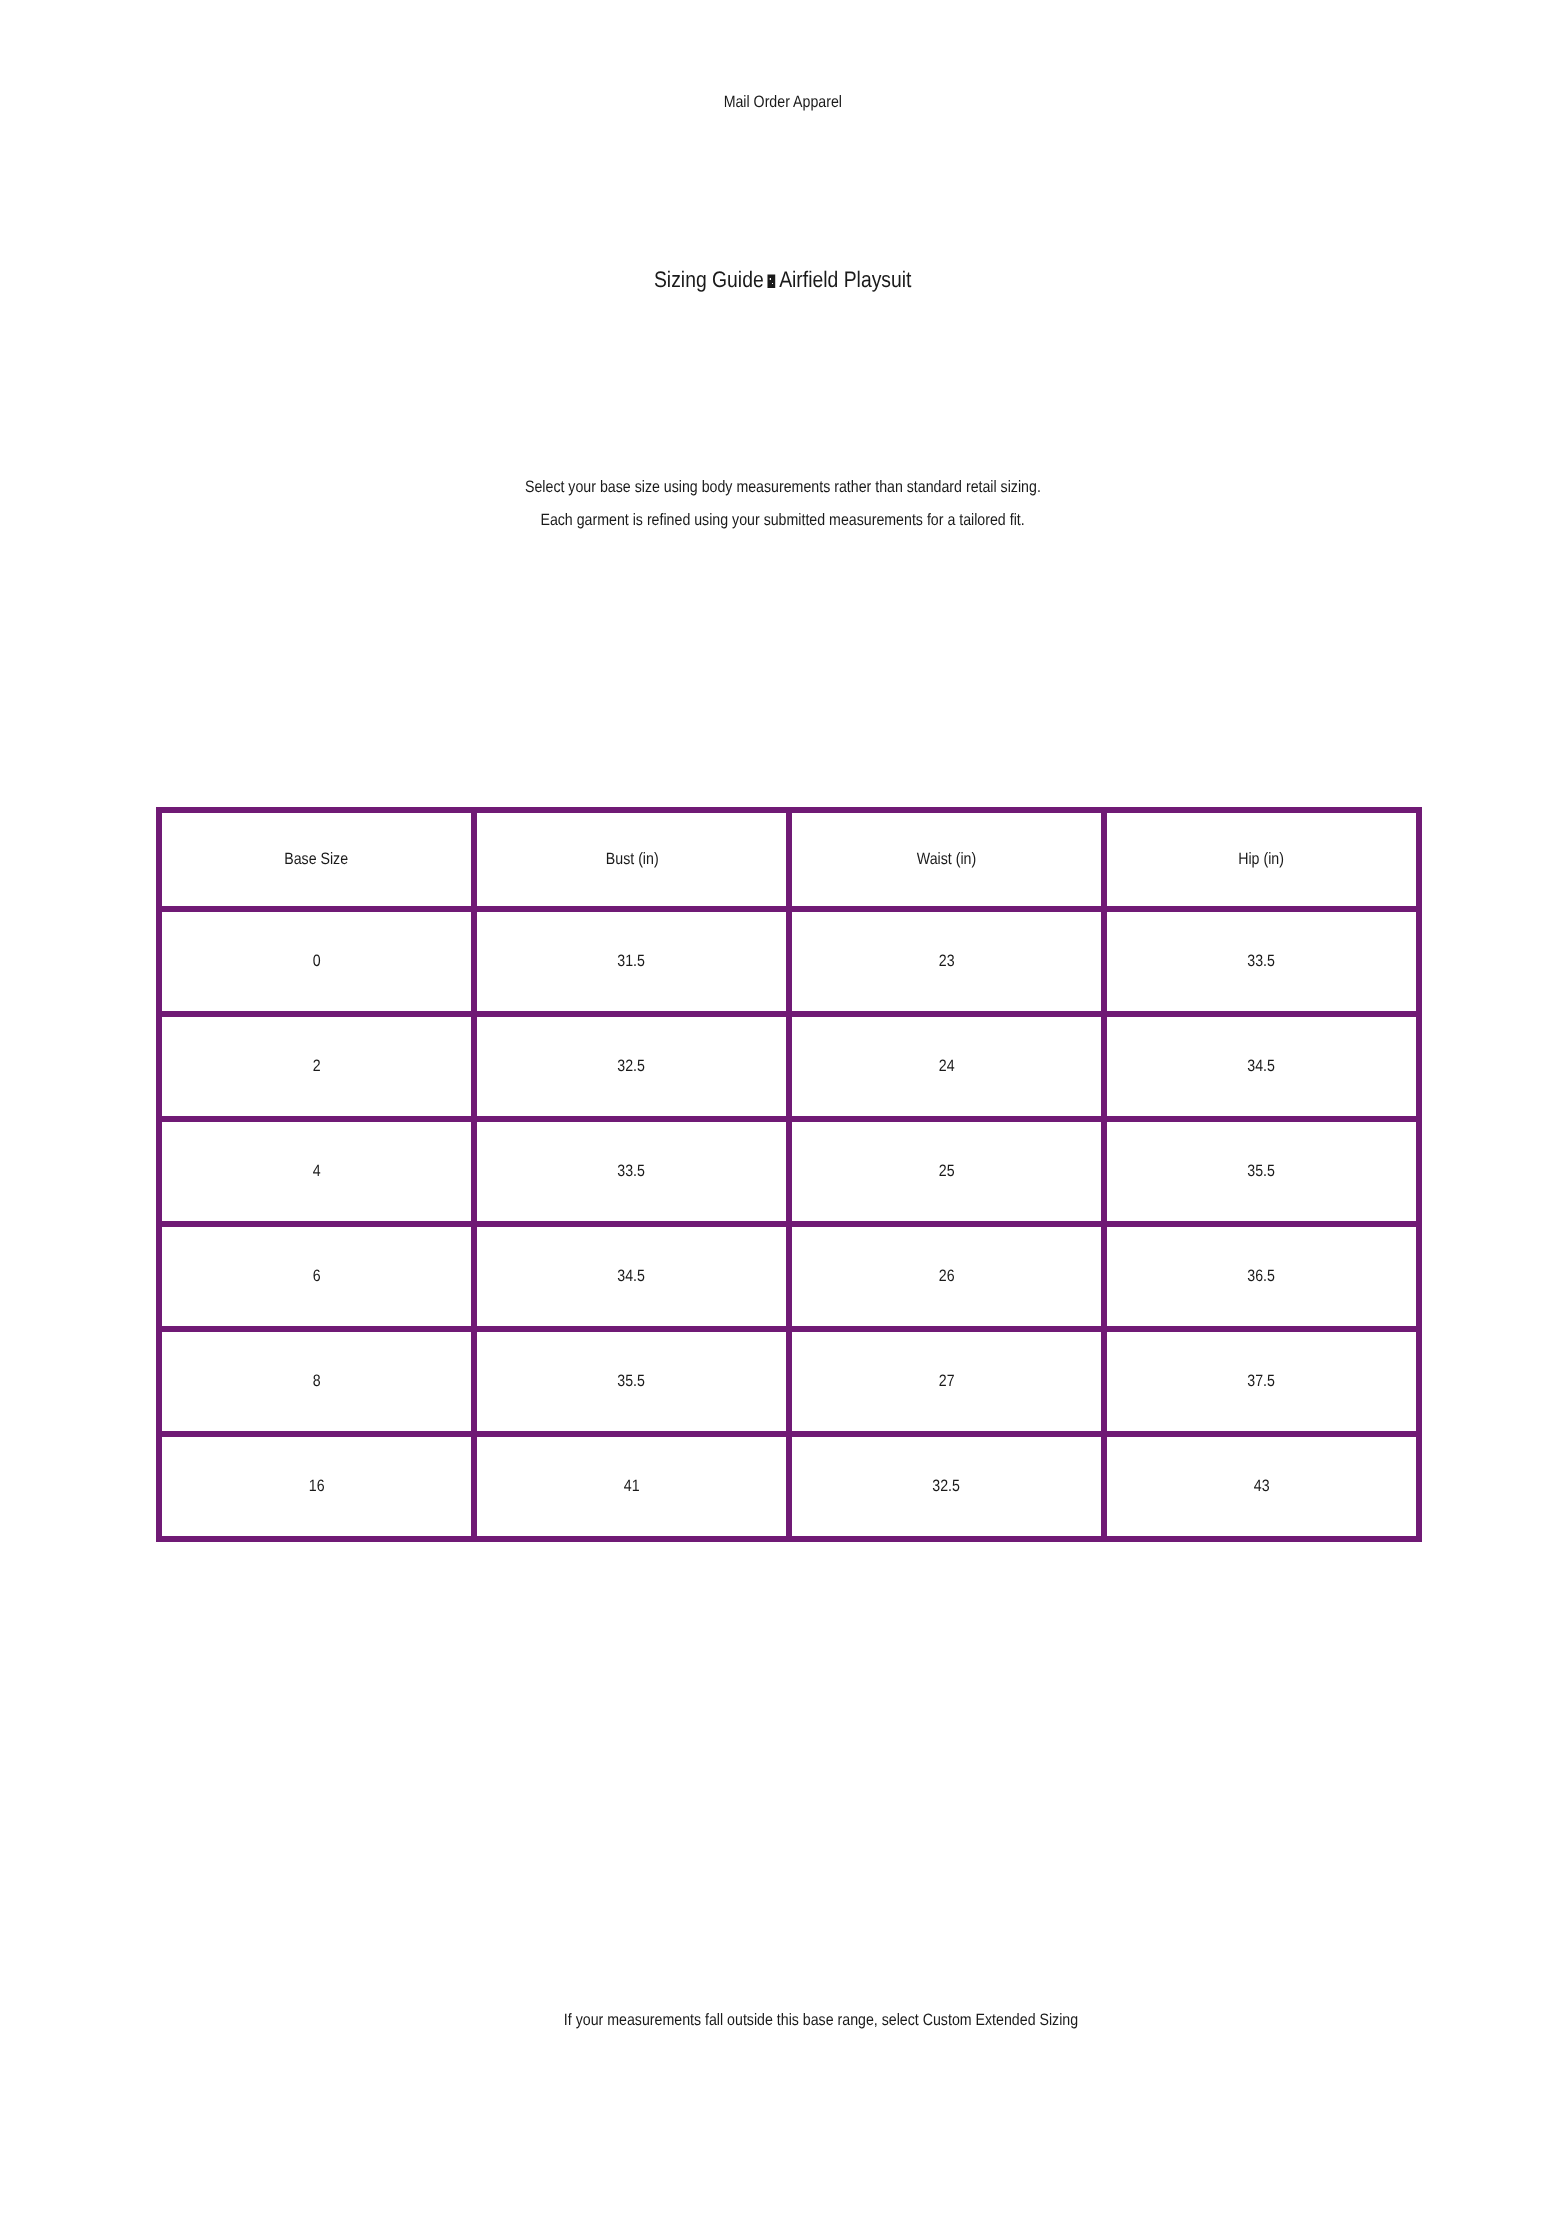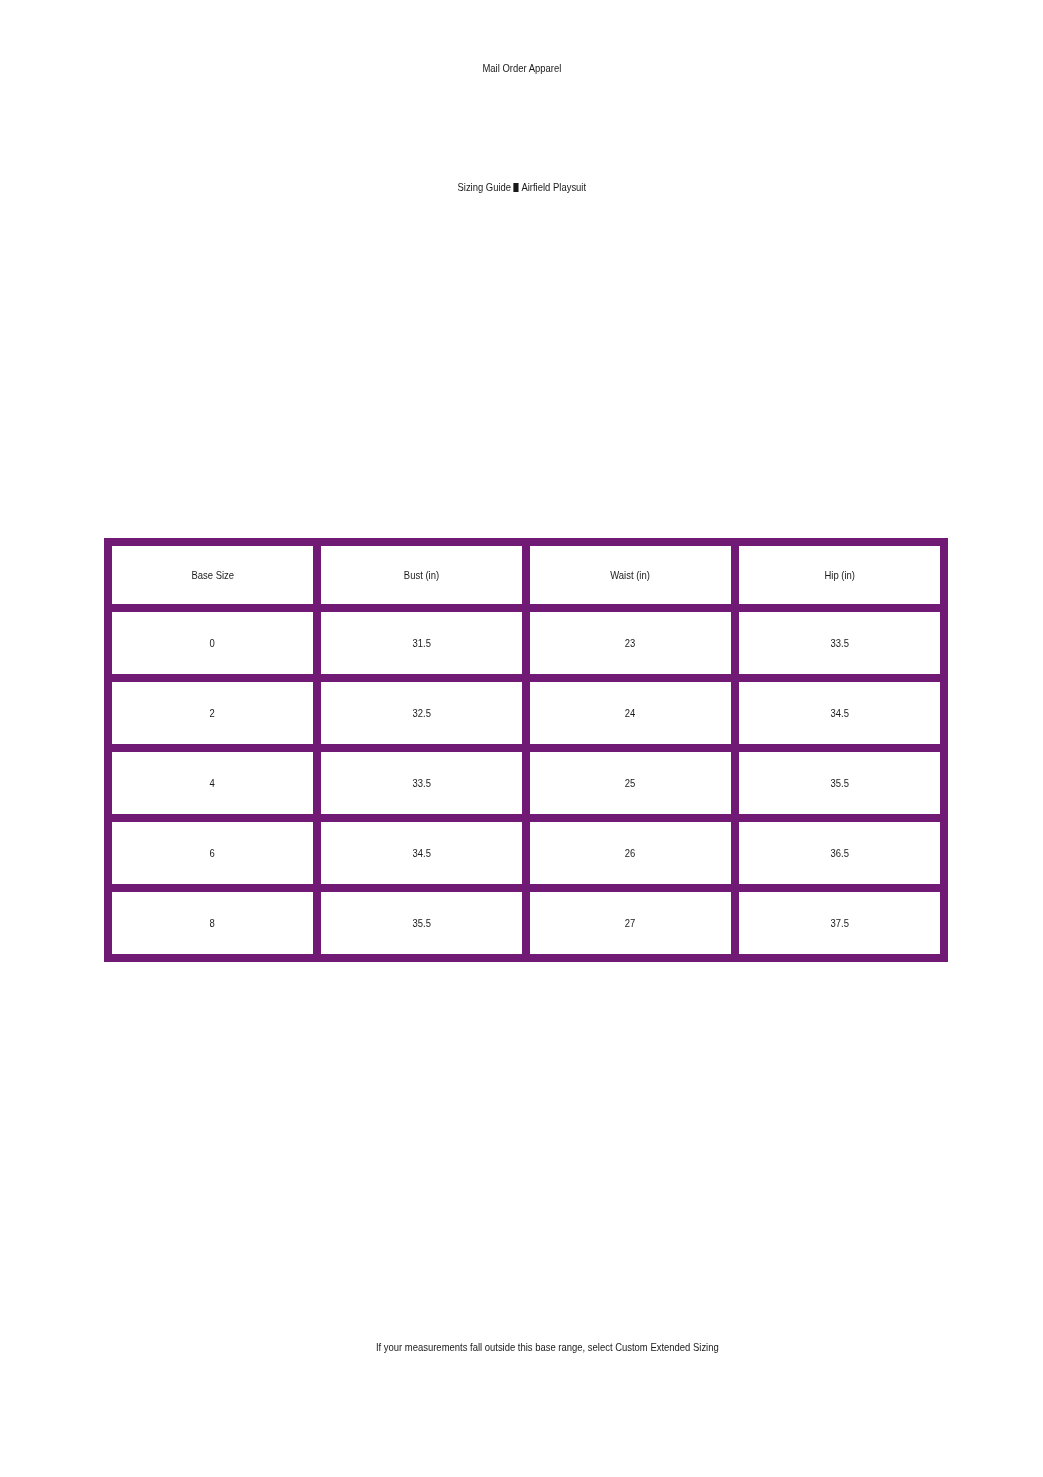--- a/index.html
+++ b/index.html
@@ -25,21 +25,21 @@
     line-height: 22px;
     white-space: nowrap;
   }
   
   .cx {
     display: inline-block;
     transform: scaleX(0.86);
     white-space: nowrap;
   }
   .doc-header { top: 57px; }
-  .doc-title  { top: 176px; font-size: 11px; }
+  .doc-title  { top: 176px; font-size: 15px; }
   .intro      { top: 314px; }
   .footer     { top: 1336px; padding-left: 26px; }
 
   
   .tofu {
     display: inline-block;
     width: 6px;
     height: 9px;
     margin: 0 3px;
     vertical-align: -1px;
@@ -55,21 +55,21 @@
   table.size-table {
     position: absolute;
     left: 104px;
     top: 538px;
     width: 844px;
     border-collapse: collapse;
     table-layout: fixed;
   }
   .size-table th,
   .size-table td {
-    border: 8px solid #701a75;
+    border: 4px solid #701a75;
     padding: 0;
     font-size: 11px;
     font-weight: 400;
     text-align: center;
     vertical-align: middle;
     color: #1a1a1a;
     background: #ffffff;
   }
   .size-table thead tr { height: 66px; }
   .size-table tbody tr { height: 70px; }
@@ -80,20 +80,24 @@
 <div class="page">
 
   <div class="textline doc-header">
     <span class="cx">Mail Order Apparel</span>
   </div>
 
   <div class="textline doc-title">
     <span class="cx"><span>Sizing Guide</span><span class="tofu"></span><span>Airfield Playsuit</span></span>
   </div>
 
+  <div class="textline intro">
+    <div><span class="cx">Select your base size using body measurements rather than standard retail sizing.</span></div>
+    <div><span class="cx">Each garment is refined using your submitted measurements for a tailored fit.</span></div>
+  </div>
 
   <table class="size-table">
     <thead>
       <tr>
         <th><span class="cx">Base Size</span></th>
         <th><span class="cx">Bust (in)</span></th>
         <th><span class="cx">Waist (in)</span></th>
         <th><span class="cx">Hip (in)</span></th>
       </tr>
     </thead>
@@ -121,20 +125,26 @@
           <td><span class="cx">34.5</span></td>
           <td><span class="cx">26</span></td>
           <td><span class="cx">36.5</span></td>
         </tr>
         <tr>
           <td><span class="cx">8</span></td>
           <td><span class="cx">35.5</span></td>
           <td><span class="cx">27</span></td>
           <td><span class="cx">37.5</span></td>
         </tr>
+        <tr>
+          <td><span class="cx">16</span></td>
+          <td><span class="cx">41</span></td>
+          <td><span class="cx">32.5</span></td>
+          <td><span class="cx">43</span></td>
+        </tr>
       </tbody>
   </table>
 
   <div class="textline footer">
     <div><span class="cx">If your measurements fall outside this base range, select Custom Extended Sizing</span></div>
   </div>
 
 </div>
 
 </body></html>

